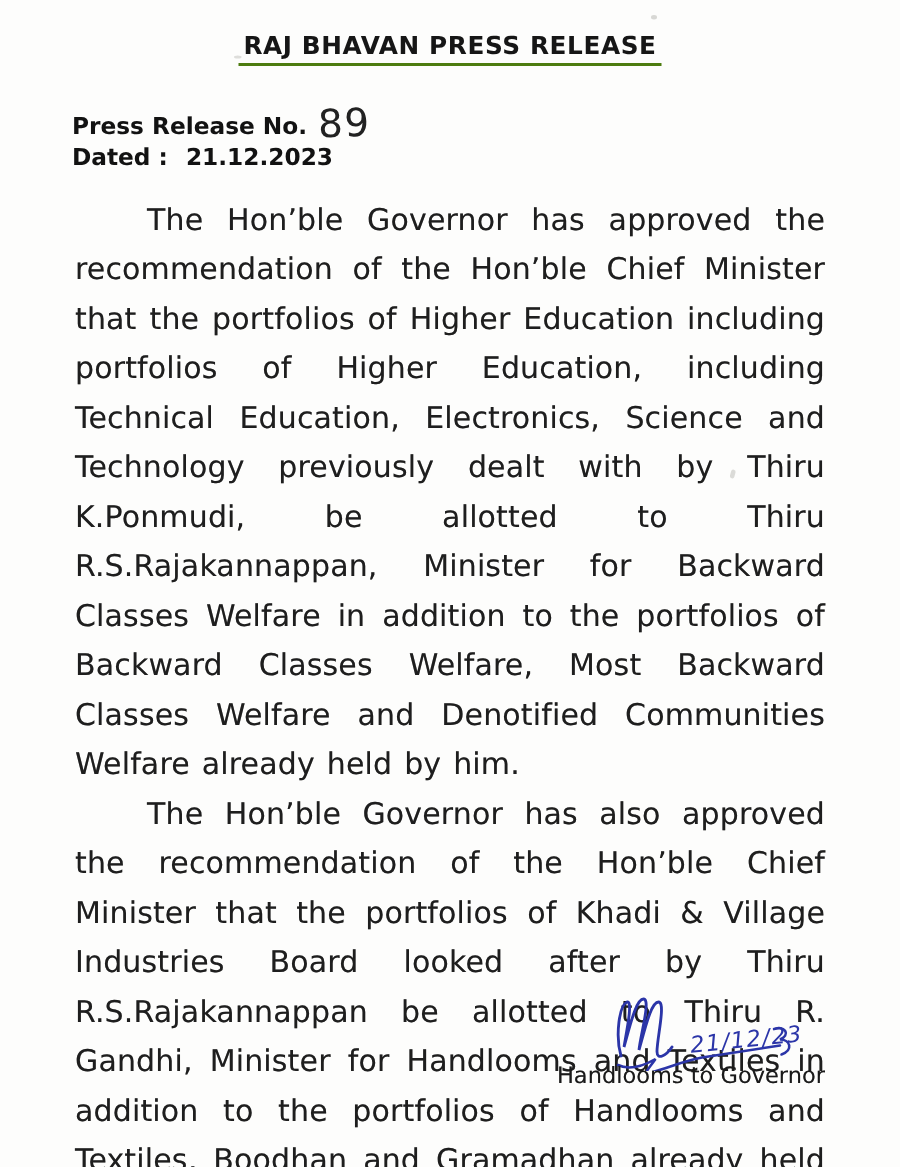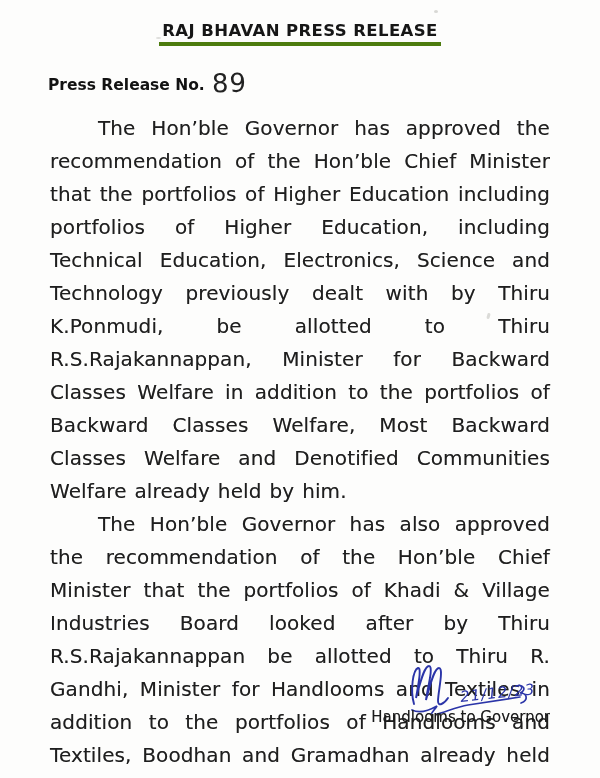--- a/index.html
+++ b/index.html
@@ -17,21 +17,21 @@
     margin: 0;
     padding-top: 21px;
     text-align: center;
     font-size: 16.5px;
     line-height: 20px;
     font-weight: bold;
     letter-spacing: 0.4px;
     color: #161616;
   }
   .title .underlined {
-    border-bottom: 4px solid #4d7c0f;
+    border-bottom: 2px solid #4d7c0f;
     padding: 0 3px 2px 3px;
   }
   .meta-row {
     display: flex;
     justify-content: space-between;
     align-items: baseline;
     margin-top: 25px;
     padding: 0 58px 0 48px;
     font-weight: bold;
     font-size: 15.5px;
@@ -109,20 +109,24 @@
 
   <h1 class="title">
     <span class="underlined">RAJ BHAVAN PRESS RELEASE</span>
   </h1>
 
   <div class="meta-row">
     <div class="meta-left">
       <span>Press Release No.</span>
       <span class="pr-number">89</span>
     </div>
+    <div class="meta-right">
+      <span>Dated :</span>
+      <span>21.12.2023</span>
+    </div>
   </div>
 
   <p class="body-para para-1">The Hon’ble Governor has approved the recommendation of the Hon’ble Chief Minister that the portfolios of Higher Education including portfolios of Higher Education, including Technical Education, Electronics, Science and Technology previously dealt with by Thiru K.Ponmudi, be allotted to Thiru R.S.Rajakannappan, Minister for Backward Classes Welfare in addition to the portfolios of Backward Classes Welfare, Most Backward Classes Welfare and Denotified Communities Welfare already held by him.</p>
 
   <p class="body-para para-2">The Hon’ble Governor has also approved the recommendation of the Hon’ble Chief Minister that the portfolios of Khadi &amp; Village Industries Board looked after by Thiru R.S.Rajakannappan be allotted to Thiru R. Gandhi, Minister for Handlooms and Textiles in addition to the portfolios of Handlooms and Textiles, Boodhan and Gramadhan already held by him.</p>
 
   <div class="signature-block">
     <svg class="signature-ink" width="130" height="56" viewBox="0 0 130 56" fill="none" aria-hidden="true">
       <path d="M10 46 C 6 32, 9 12, 14 10 C 18 9, 14 28, 12 40 C 16 26, 20 8, 25 8 C 30 8, 23 32, 22 42 C 26 28, 30 10, 35 10 C 40 10, 34 34, 34 43 C 34 49, 40 46, 44 40" stroke="#2b35a8" stroke-width="1.9" stroke-linecap="round" fill="none"></path>
       <path d="M8 52 C 16 56, 26 52, 33 48 C 29 54, 24 58, 30 57 C 42 54, 52 49, 64 47 C 84 44, 102 41, 116 39" stroke="#2b35a8" stroke-width="1.7" stroke-linecap="round" fill="none"></path>

